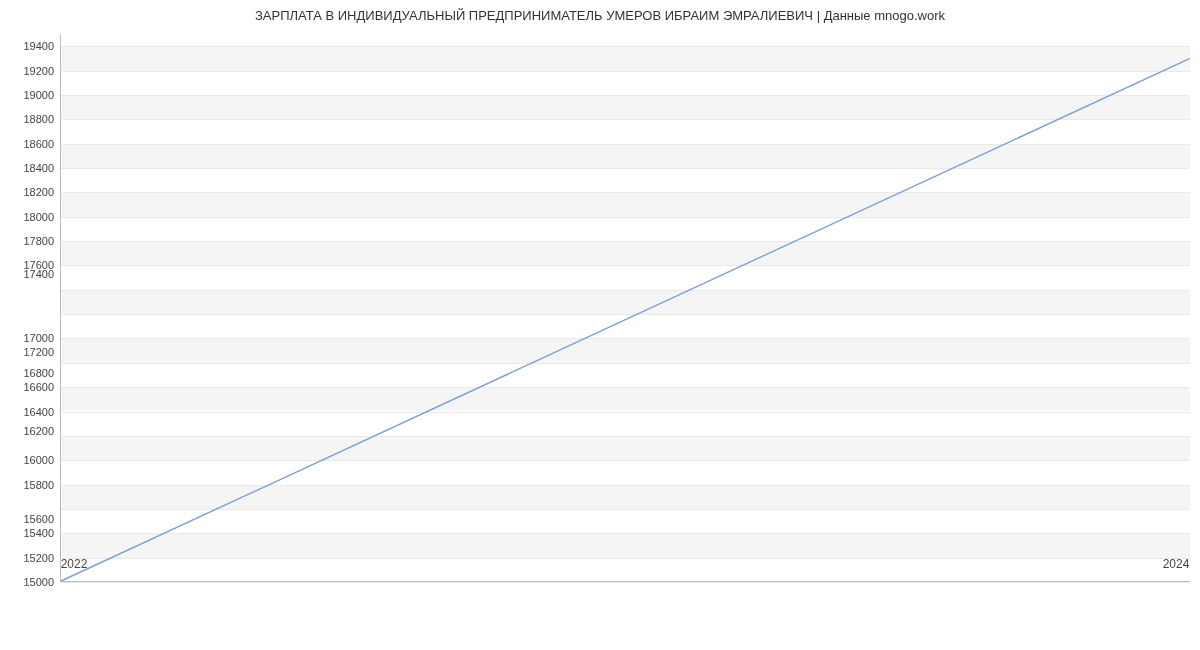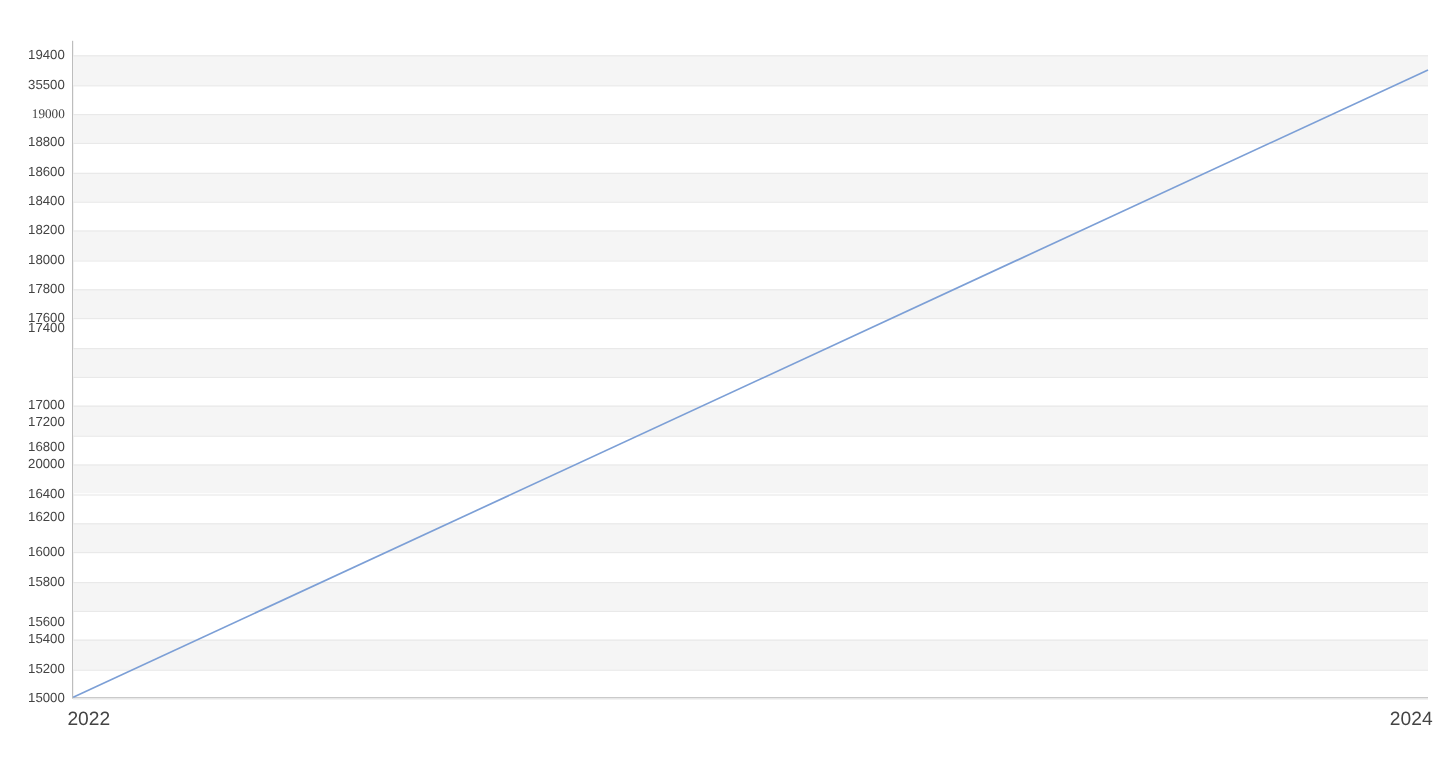--- a/index.html
+++ b/index.html
@@ -54,22 +54,22 @@
     position: absolute;
     right: 1146px;
     width: 50px;
     text-align: right;
     font-size: 11px;
     color: #444;
     transform: translateY(-50%);
   }
   .xlab {
     position: absolute;
-    top: 591px;
-    font-size: 16px;
+    top: 557px;
+    font-size: 12px;
     color: #444;
     transform: translateX(-50%);
   }
   svg.line-layer {
     position: absolute;
     left: 0;
     top: 0;
     width: 100%;
     height: 100%;
     overflow: visible;
@@ -77,20 +77,21 @@
   .series-line {
     fill: none;
     stroke: #7c9fd6;
     stroke-width: 1.4;
   }
 </style>
 </head>
 <body>
 
 <div class="chart-wrap">
+  <div class="title">ЗАРПЛАТА В ИНДИВИДУАЛЬНЫЙ ПРЕДПРИНИМАТЕЛЬ УМЕРОВ ИБРАИМ ЭМРАЛИЕВИЧ | Данные mnogo.work</div>
   <div class="plot-area" id="plot">
       <div class="band" style="top: 12.1778px; height: 24.3556px;"></div>
       <div class="band" style="top: 60.8889px; height: 24.3556px;"></div>
       <div class="band" style="top: 109.6px; height: 24.3556px;"></div>
       <div class="band" style="top: 158.311px; height: 24.3556px;"></div>
       <div class="band" style="top: 207.022px; height: 24.3556px;"></div>
       <div class="band" style="top: 255.733px; height: 24.3556px;"></div>
       <div class="band" style="top: 304.444px; height: 24.3556px;"></div>
       <div class="band" style="top: 353.156px; height: 24.3556px;"></div>
       <div class="band" style="top: 401.867px; height: 24.3556px;"></div>
@@ -124,30 +125,30 @@
       </svg>
   </div>
 <div class="ylab" style="top: 582px;">15000</div>
     <div class="ylab" style="top: 557.644px; text-align: right;">15200</div>
     <div class="ylab" style="top: 533.289px;">15400</div>
     <div class="ylab" style="top: 519px;">15600</div>
     <div class="ylab" style="top: 484.578px;">15800</div>
     <div class="ylab" style="top: 460.222px;">16000</div>
     <div class="ylab" style="top: 431px;">16200</div>
     <div class="ylab" style="top: 411.511px;">16400</div>
-    <div class="ylab" style="top: 387.156px;">20000</div>
+    <div class="ylab" style="top: 387.156px;">16600</div>
     <div class="ylab" style="top: 373px;">16800</div>
     <div class="ylab" style="top: 338.444px;">17000</div>
     <div class="ylab" style="top: 314.089px; margin-top: 38px;">17200</div>
     <div class="ylab" style="top: 274px;">17400</div>
     <div class="ylab" style="top: 265.378px;">17600</div>
     <div class="ylab" style="top: 241.022px;">17800</div>
     <div class="ylab" style="top: 216.667px;">18000</div>
     <div class="ylab" style="top: 192.311px;">18200</div>
     <div class="ylab" style="top: 167.956px;">18400</div>
     <div class="ylab" style="top: 143.6px;">18600</div>
     <div class="ylab" style="top: 119.244px;">18800</div>
-    <div class="ylab" style="top: 94.8889px; font-family: Liberation Serif, serif;">19000</div>
-    <div class="ylab" style="top: 70.5333px;">35500</div>
+    <div class="ylab" style="top: 94.8889px;">19000</div>
+    <div class="ylab" style="top: 70.5333px;">19200</div>
     <div class="ylab" style="top: 46.1778px;">19400</div>
     <div class="xlab" style="left: 74px;">2022</div>
     <div class="xlab" style="left: 1176px;">2024</div>
   </div>
 
 </body></html>

